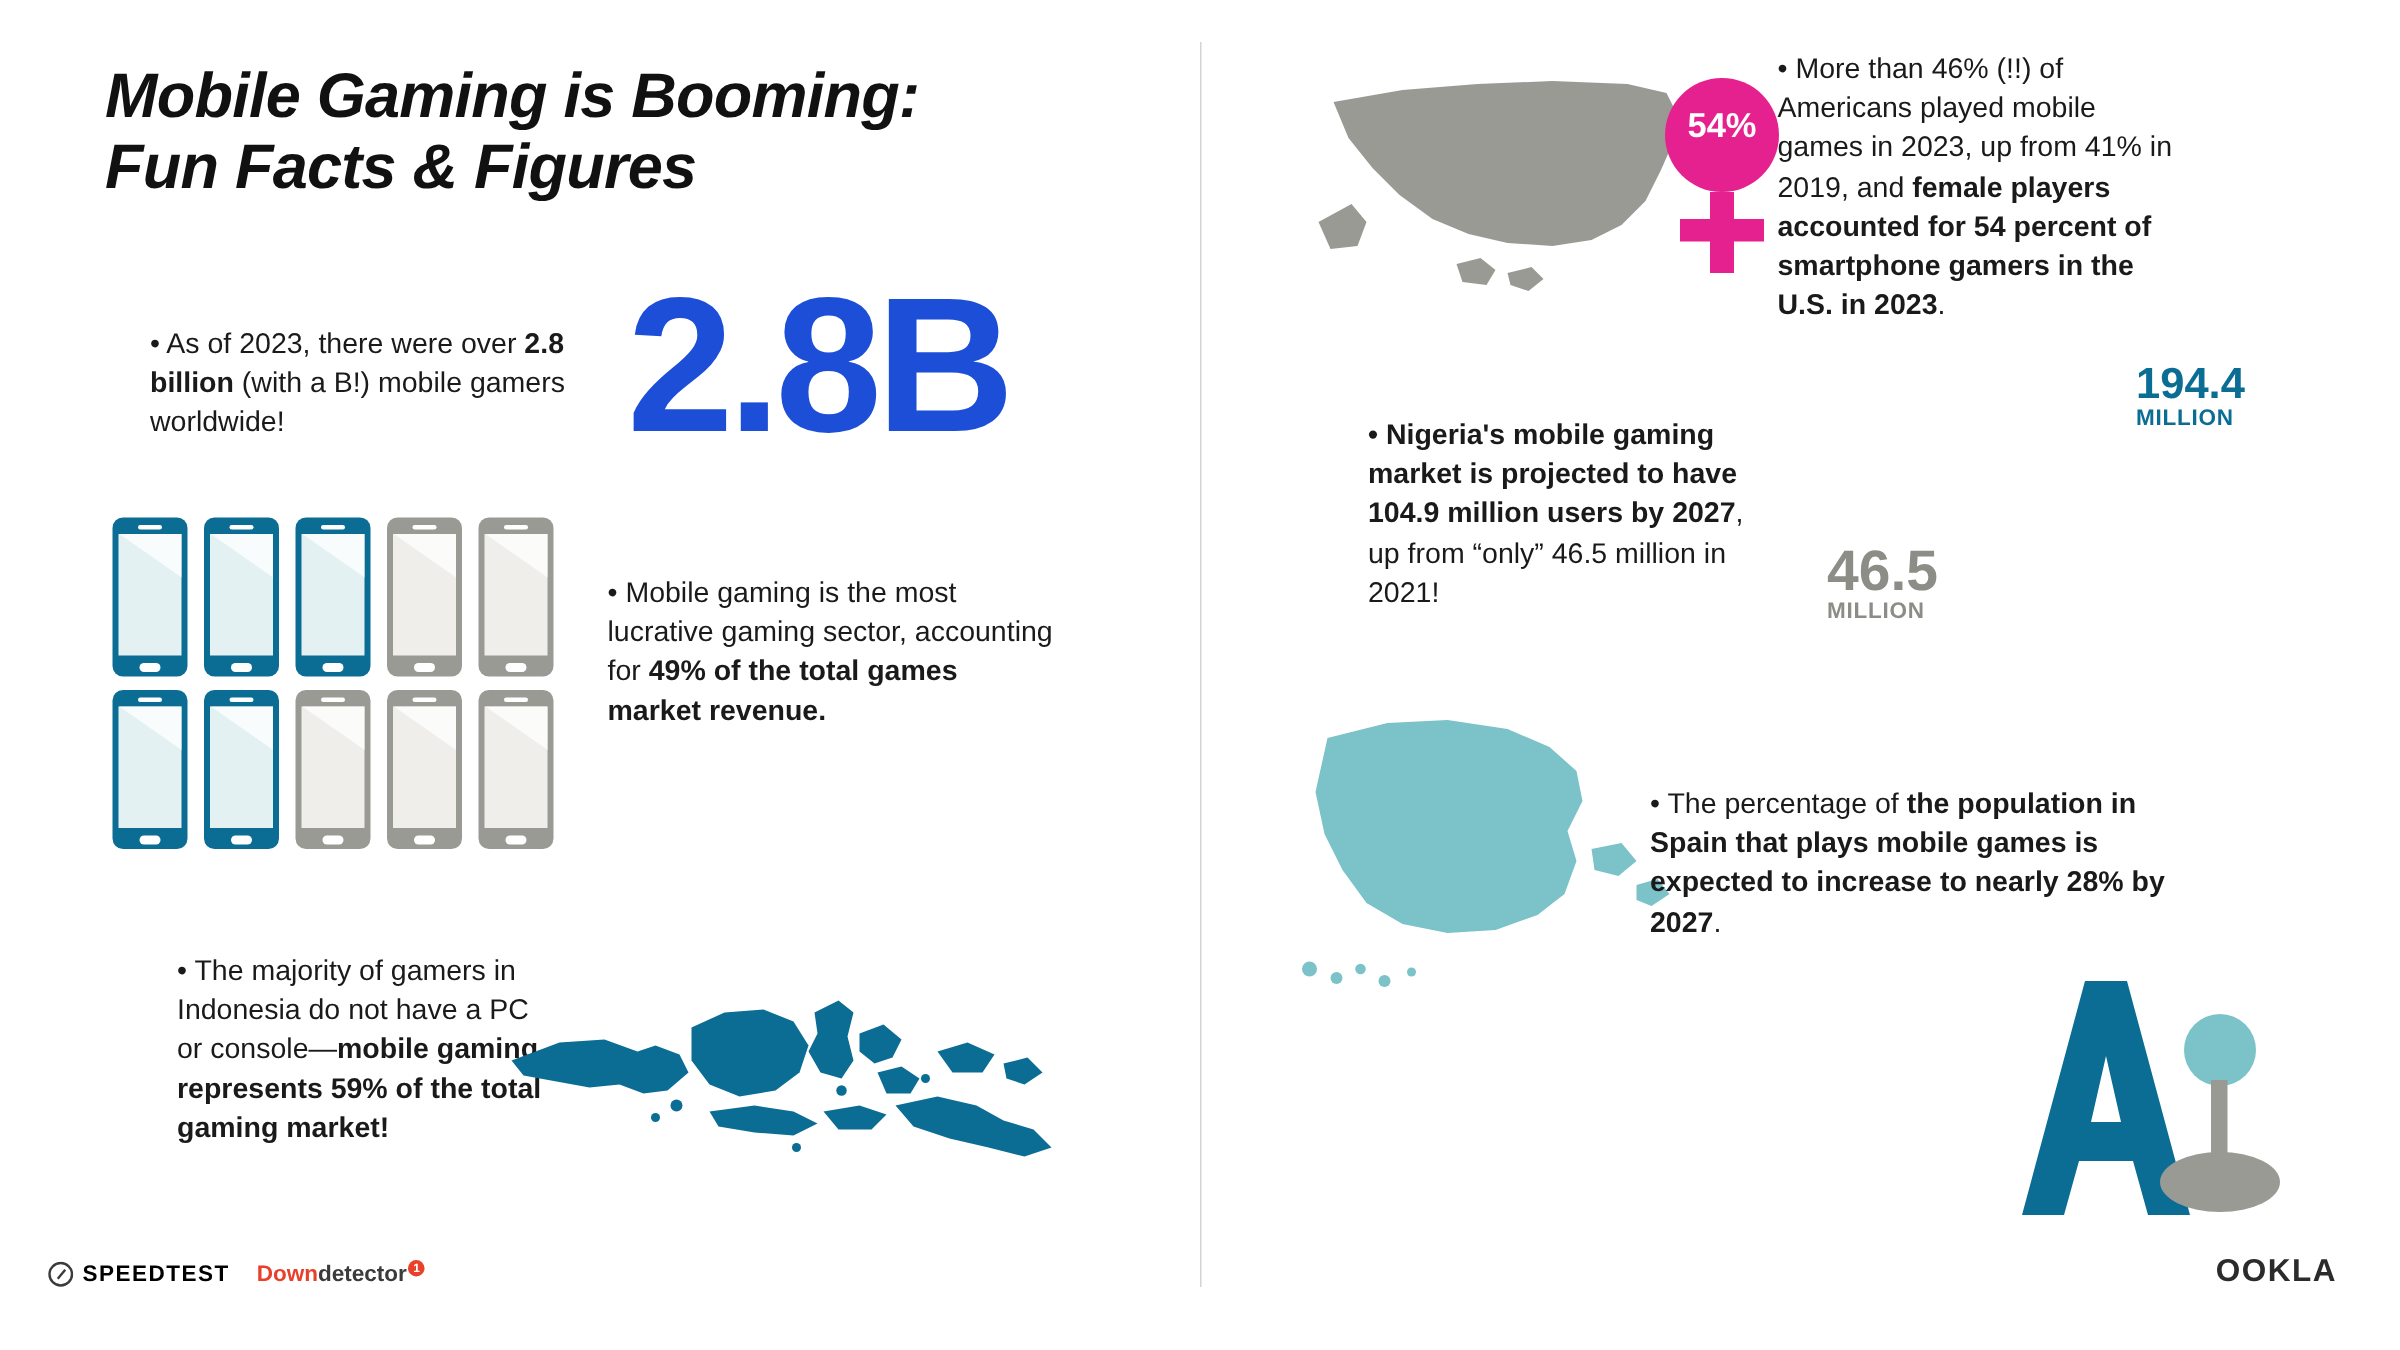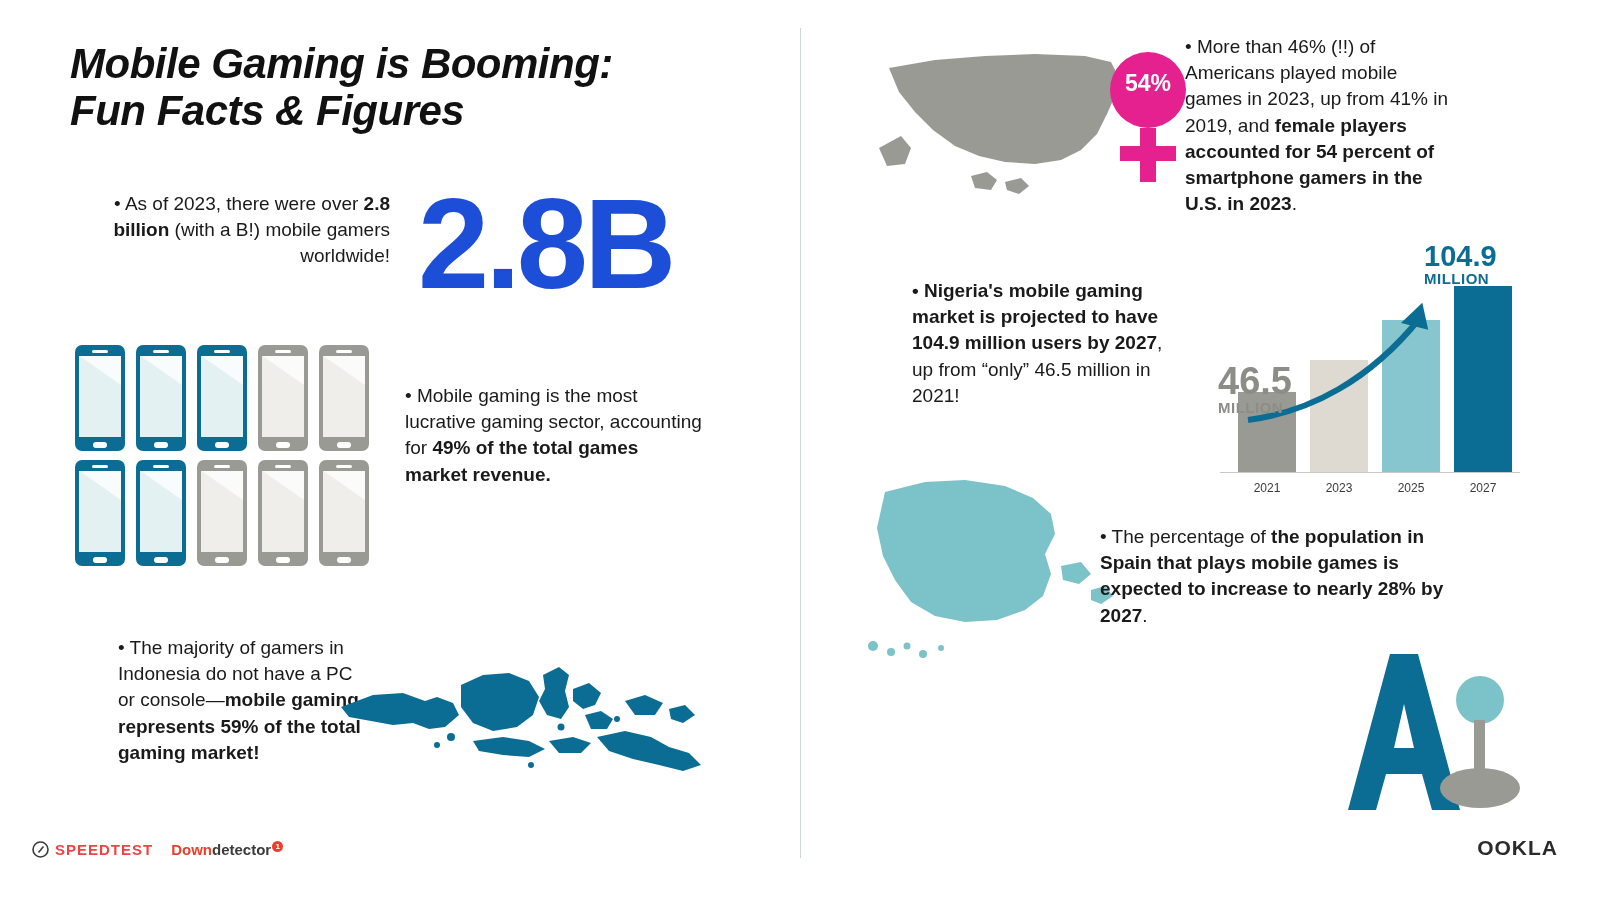--- a/index.html
+++ b/index.html
@@ -57,23 +57,22 @@
   .bullet {
     font-size: 19px;
     line-height: 1.38;
     color: #1a1a1a;
   }
   .bullet b { font-weight: bold; }
 
   .blk-2-8b {
     position: absolute;
     left: 100px;
-    top: 191px;
+    top: 217px;
     width: 290px;
-    text-align: right;
   }
 
   .blk-lucrative {
     position: absolute;
     left: 405px;
     top: 383px;
     width: 300px;
   }
 
   .blk-indonesia {
@@ -162,21 +161,21 @@
     align-items: center;
     gap: 18px;
   }
   .speedtest-logo {
     display: flex;
     align-items: center;
     gap: 6px;
     font-size: 15px;
     font-weight: bold;
     letter-spacing: 1px;
-    color: #ef4444;
+    color: #000000;
   }
   .downdetector-logo {
     font-size: 15px;
     font-weight: bold;
     color: #3b3b3b;
     position: relative;
   }
   .downdetector-logo .dd-red { color: #e8402a; }
   .dd-badge {
     display: inline-block;
@@ -464,42 +463,27 @@
   <div class="pct-label">54%</div>
 
   <div class="blk-americans bullet">
     <span>• More than 46% (!!) of Americans played mobile games in 2023, up from 41% in 2019, and </span><b>female players accounted for 54 percent of smartphone gamers in the U.S. in 2023</b><span>.</span>
   </div>
 
   <div class="blk-nigeria bullet">
     <b>• Nigeria's mobile gaming market is projected to have 104.9 million users by 2027</b><span>, up from “only” 46.5 million in 2021!</span>
   </div>
 
-  <div class="chart">
-    <div class="axis"></div>
-    <div class="bar" style="left:18px; width:58px; height:80px; background:#9a9a95;"></div>
-    <div class="bar" style="left:90px; width:58px; height:112px; background:#ded9d1;"></div>
-    <div class="bar" style="left:162px; width:58px; height:152px; background:#87c6cf;"></div>
-    <div class="bar" style="left:234px; width:58px; height:186px; background:#0c6d94;"></div>
-    <svg viewBox="0 0 300 265" style="position:absolute;left:0;top:0;width:300px;height:265px;">
-      <path d="M28,180 C90,172 150,140 200,78" fill="none" stroke="#0c6d94" stroke-width="6"></path>
-      <path d="M198,62 L212,86 L184,88 Z" fill="#0c6d94" transform="rotate(18 198 76)"></path>
-    </svg>
-    <div class="tick" style="left:16px;">2021</div>
-    <div class="tick" style="left:88px;">2023</div>
-    <div class="tick" style="left:160px;">2025</div>
-    <div class="tick" style="left:232px;">2027</div>
-  </div>
 
   <div class="chart-lab lab-465">
     <div class="v">46.5</div>
     <div class="u">MILLION</div>
   </div>
   <div class="chart-lab lab-1049">
-    <div class="v">104.9</div>
+    <div class="v">194.4</div>
     <div class="u">MILLION</div>
   </div>
 
   <svg class="spain-map" viewBox="0 0 265 220">
     <g fill="#7bc2c9">
       <path d="M30,22 L70,12 L110,10 L150,16 L178,28 L196,44 L200,64 L190,84 L196,104 L188,126 L170,140 L142,150 L110,152 L80,146 L56,132 L40,110 L28,86 L22,58 Z"></path>
       <path d="M206,96 L226,92 L236,104 L224,114 L208,110 Z"></path>
       <path d="M236,120 L250,116 L258,126 L246,134 L236,130 Z"></path>
       <circle cx="18" cy="176" r="5"></circle>
       <circle cx="36" cy="182" r="4"></circle>

